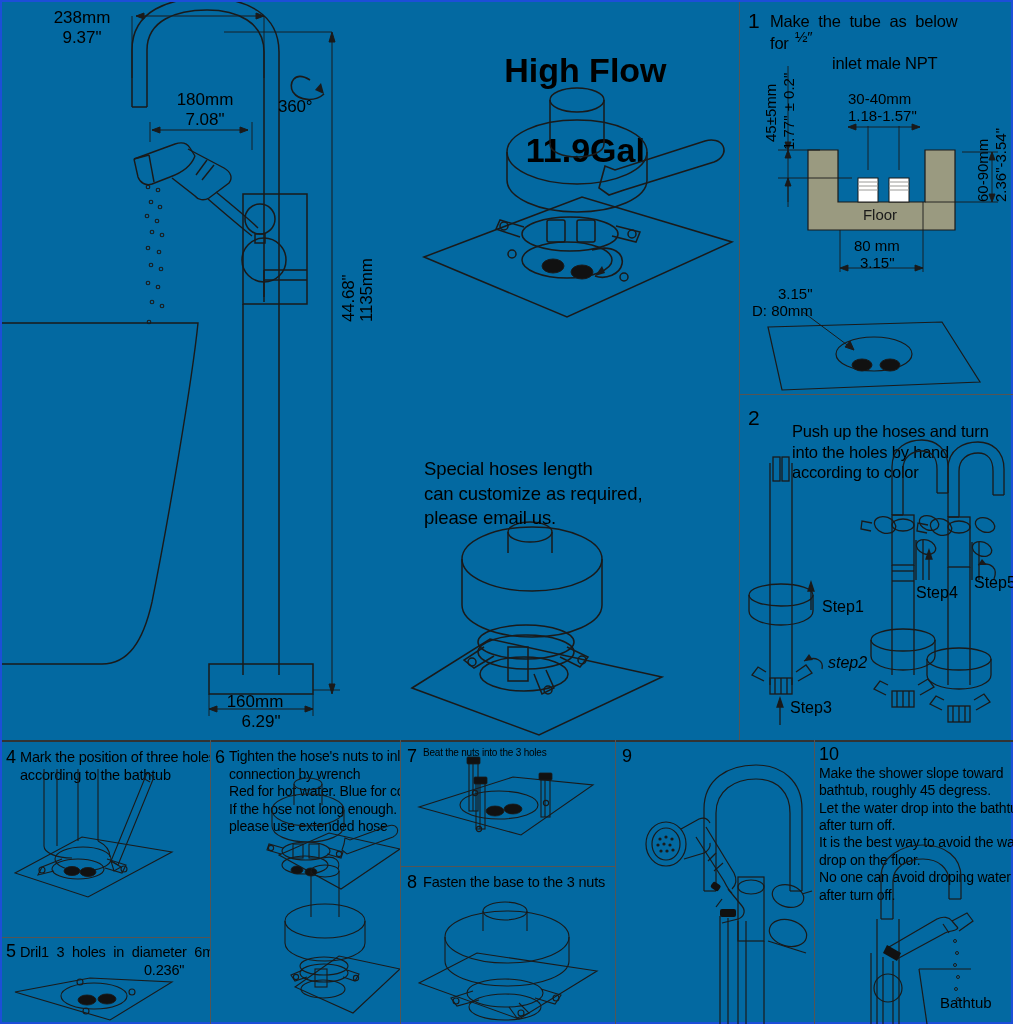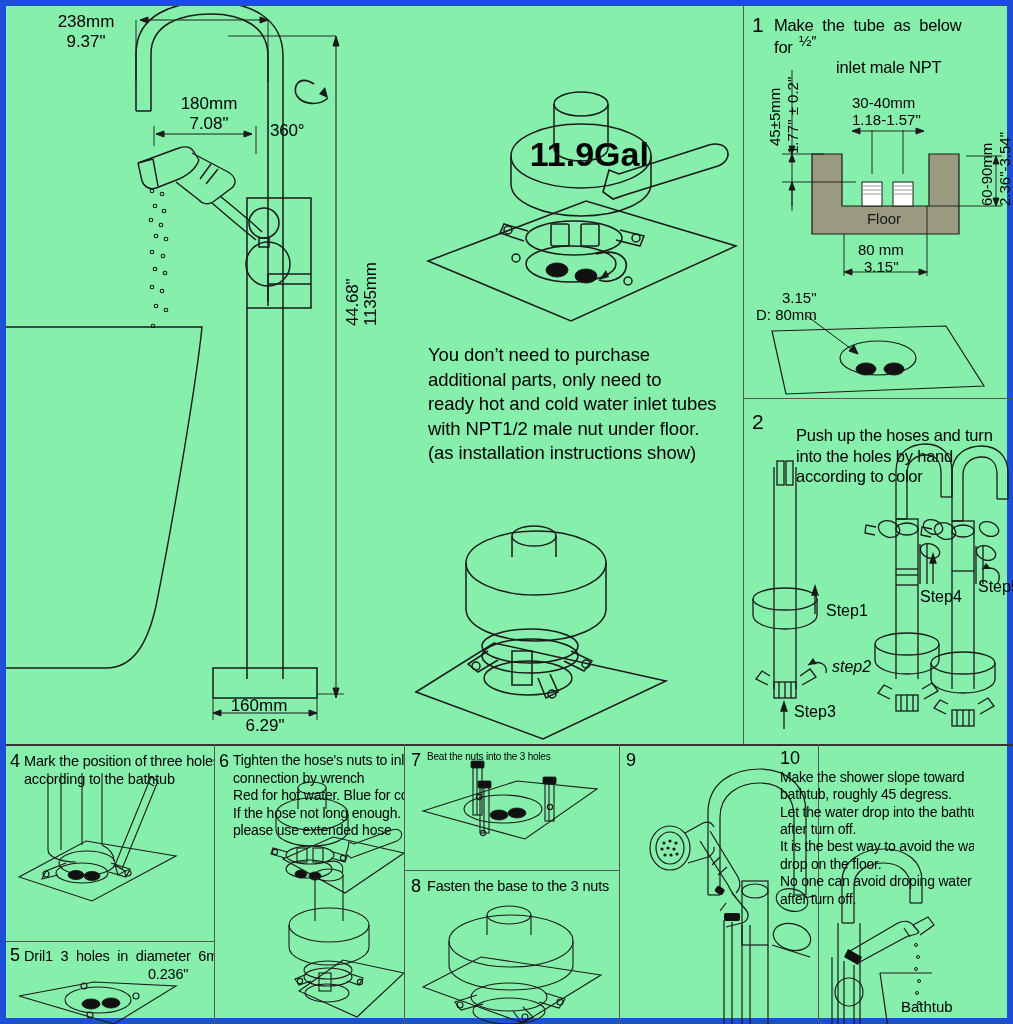--- a/index.html
+++ b/index.html
@@ -2,21 +2,21 @@
 <html><head>
 <meta charset="utf-8">
 <style>
   * { box-sizing: border-box; }
   html, body { margin:0; padding:0; background:#fff; }
   body {
     width:1013px; height:1024px;
     font-family:"Liberation Sans", sans-serif;
     color:#000; overflow:hidden; position:relative;
   }
-  #sheet { position:absolute; inset:0; border:6px solid #1d4ed8; background:#86efac; }
+  #sheet { position:absolute; inset:0; border:2px solid #1d4ed8; background:#0369a1; }
 
   
   .vline { position:absolute; width:1px; background:#555; }
   .hline { position:absolute; height:1px; background:#555; }
   .hline.thick { height:2px; background:#333; }
 
   .panel { position:absolute; overflow:hidden; }
 
   .svgfull { position:absolute; left:0; top:0; width:100%; height:100%; }
   svg text { font-family:"Liberation Sans", sans-serif; }
@@ -154,32 +154,32 @@
         <line x1="311" y1="692" x2="311" y2="714" stroke-width="0.9"></line>
       </g>
     </svg>
 
     <div class="dimc" style="left:20px;top:6px;width:120px;">238mm</div>
     <div class="dimc" style="left:20px;top:26px;width:120px;">9.37"</div>
 
     <div class="dimc" style="left:148px;top:88px;width:110px;">180mm</div>
     <div class="dimc" style="left:148px;top:108px;width:110px;">7.08"</div>
 
-    <div class="dim" style="left:264px;top:95px;margin-top:20px;">360°</div>
+    <div class="dim" style="left:276px;top:95px;">360°</div>
 
     <div class="dim rot90" style="left:355px;top:320px;">1135mm</div>
     <div class="dim rot90" style="left:337px;top:320px;">44.68"</div>
 
     <div class="dimc" style="left:198px;top:690px;width:110px;">160mm</div>
     <div class="dimc" style="left:204px;top:710px;width:110px;">6.29"</div>
   </div>
 
   <div class="panel" style="left:400px;top:0;width:337px;height:738px;">
     <div class="title" style="left:0px;top:8px;width:310px;">
-      <br>
+      <span>High Flow</span><br>
       <span>11.9Gal</span>
     </div>
 
     <svg class="svgfull" viewBox="0 0 337 738">
       <g fill="none" stroke="#1a1a1a" stroke-width="1.5">
 
         <path d="M22,255 L180,195 L330,240 L165,315 Z"></path>
 
         <ellipse cx="175" cy="150" rx="70" ry="32"></ellipse>
         <path d="M105,150 L105,178 C105,196 137,210 175,210 C213,210 245,196 245,178 L245,150"></path>
@@ -228,25 +228,23 @@
         <circle cx="70" cy="660" r="4"></circle>
         <path d="M165,645 L186,655 L178,665 L158,655"></path>
         <circle cx="180" cy="658" r="4"></circle>
         <path d="M132,672 L140,692 L152,686 L144,668"></path>
         <circle cx="146" cy="688" r="4"></circle>
         <ellipse cx="122" cy="672" rx="44" ry="17"></ellipse>
         <rect x="106" y="645" width="20" height="34"></rect>
       </g>
     </svg>
 
-    <div class="para" style="left:22px;top:337px;width:330px;">You don’t need to purchase
-additional parts, only need to
-ready hot and cold water inlet tubes
-with NPT1/2 male nut under floor.
-(as installation instructions show)</div>
+    <div class="para" style="left:22px;top:455px;width:330px;">Special hoses length
+can customize as required,
+please email us.</div>
   </div>
 
   <div class="panel" style="left:738px;top:0;width:273px;height:392px;">
     <div class="stepnum" style="left:8px;top:8px;">1</div>
     <div class="steptxt" style="left:30px;top:9px;">Make  the  tube  as  below</div>
     <div class="steptxt" style="left:30px;top:31px;">for</div>
     <div class="steptxt" style="left:55px;top:26px;font-size:15px;">½″</div>
     <div class="steptxt" style="left:92px;top:31px;margin-top:20px;">inlet male NPT</div>
 
     <svg class="svgfull" viewBox="0 0 273 392">
@@ -639,21 +637,21 @@
         <circle cx="42" cy="104" r="1.6"></circle>
           <circle cx="48" cy="103" r="1.6"></circle>
           <circle cx="54" cy="104" r="1.6"></circle>
         <circle cx="45" cy="110" r="1.6"></circle>
           <circle cx="51" cy="110" r="1.6"></circle>
           <circle cx="57" cy="109" r="1.6"></circle>
       </g>
     </svg>
   </div>
 
-  <div class="panel" style="left:770px;top:739px;width:198px;height:283px;">
+  <div class="panel" style="left:813px;top:739px;width:198px;height:283px;">
     <div class="stepnum" style="left:4px;top:4px;font-size:18px;">10</div>
     <div class="steptxt" style="left:4px;top:24px;font-size:14px;line-height:1.24;">Make the shower slope toward
 bathtub, roughly 45 degress.
 Let the water drop into the bathtub
 after turn off.
 It is the best way to avoid the water
 drop on the floor.
 No one can avoid droping water
 after turn off.</div>
     <svg class="svgfull" viewBox="0 0 198 283">

